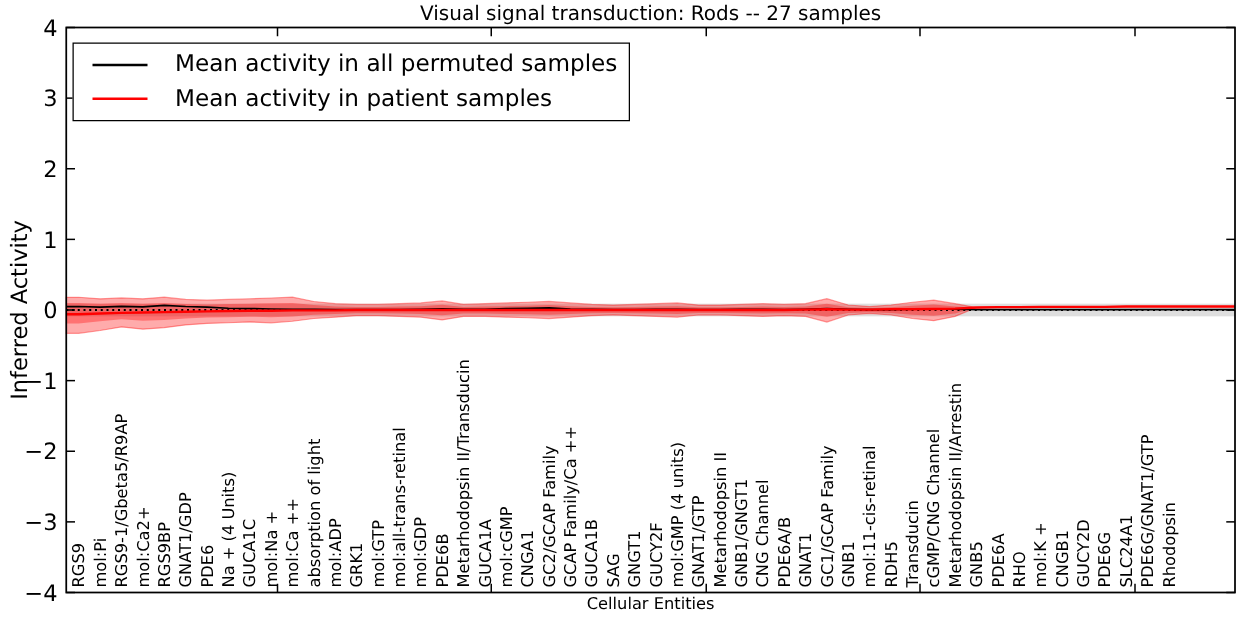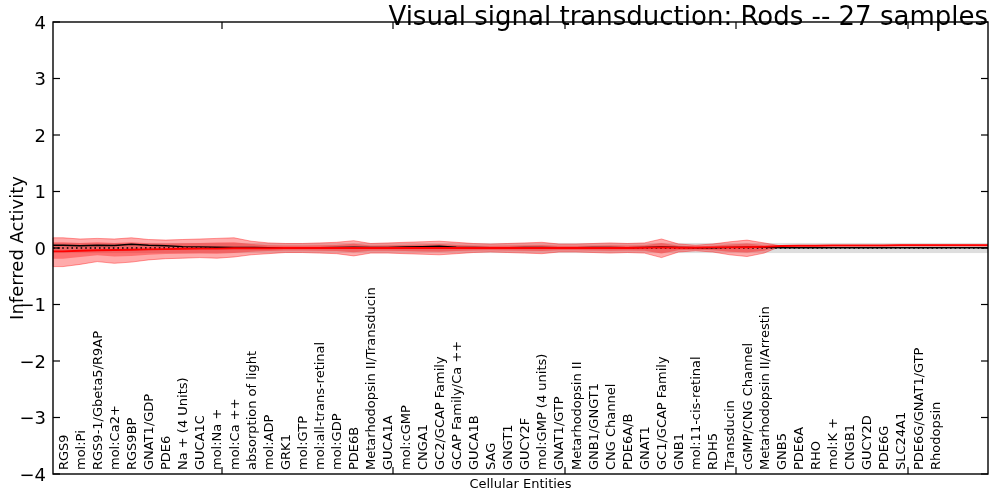--- a/index.html
+++ b/index.html
@@ -2,22 +2,22 @@
 <html><head>
 <meta charset="utf-8">
 <style>
   html,body{margin:0;padding:0;background:#ffffff;}
   #figure{
     position:relative;width:1000px;height:500px;background:#ffffff;
     font-family:"DejaVu Sans","Liberation Sans",sans-serif;overflow:hidden;
   }
   #plot-svg{position:absolute;left:0;top:0;}
   .fig-title{
-    position:absolute;left:53px;top:1px;width:935px;text-align:right;
-    font-size:26px;color:#000;
+    position:absolute;left:53px;top:1px;width:935px;text-align:center;
+    font-size:16px;color:#000;
   }
   .x-label{
     position:absolute;left:53px;top:476px;width:935px;text-align:center;
     font-size:13px;color:#000;
   }
   .y-label{
     position:absolute;left:16px;top:248px;font-size:18px;color:#000;
     transform:translate(-50%,-50%) rotate(-90deg);white-space:nowrap;
   }
   .legend{
@@ -129,13 +129,23 @@
       <text transform="translate(888.3000000000001,470) rotate(-90)" text-anchor="start" font-size="13" fill="#000">PDE6G</text>
       <text transform="translate(905.4000000000001,470) rotate(-90)" text-anchor="start" font-size="13" fill="#000">SLC24A1</text>
       <text transform="translate(922.5000000000001,470) rotate(-90)" text-anchor="start" font-size="13" fill="#000">PDE6G/GNAT1/GTP</text>
       <text transform="translate(939.6,470) rotate(-90)" text-anchor="start" font-size="13" fill="#000">Rhodopsin</text>
     </svg>
 
   <div class="fig-title">Visual signal transduction: Rods -- 27 samples</div>
   <div class="y-label">Inferred Activity</div>
   <div class="x-label">Cellular Entities</div>
 
+  <div class="legend">
+    <div class="legend-row">
+      <div class="legend-sample" style="border-top-color: rgb(0, 0, 0);"></div>
+      <div class="legend-text">Mean activity in all permuted samples</div>
+    </div>
+    <div class="legend-row">
+      <div class="legend-sample" style="border-top-color: rgb(255, 0, 0);"></div>
+      <div class="legend-text">Mean activity in patient samples</div>
+    </div>
+  </div>
 </div>
 
 </body></html>

